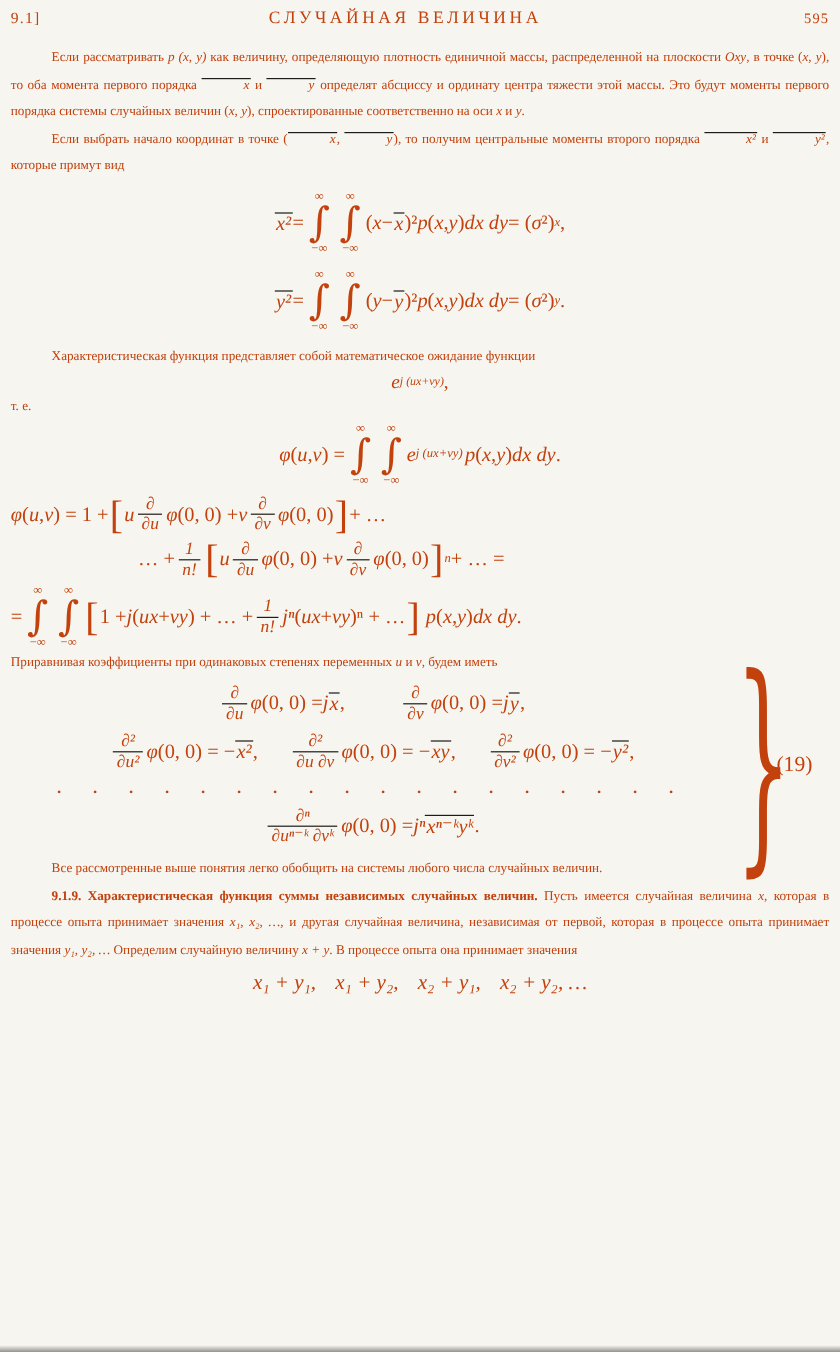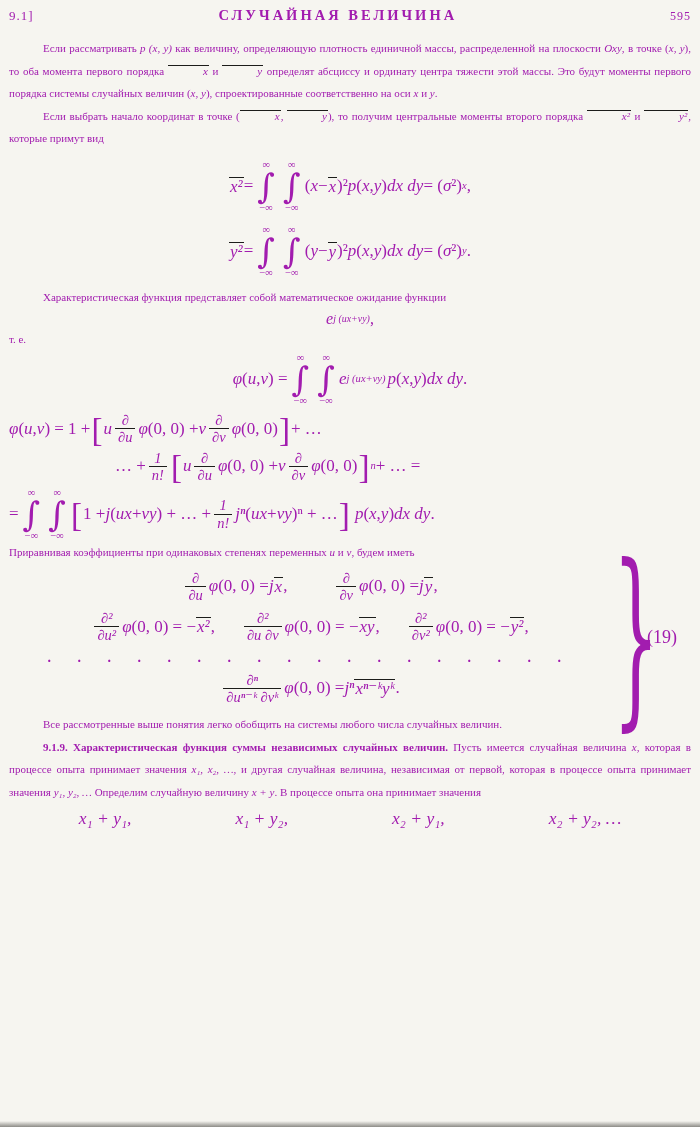--- a/index.html
+++ b/index.html
@@ -1,27 +1,27 @@
 <!DOCTYPE html>
 <html><head>
 <meta charset="utf-8">
 <style>
   html,body{margin:0;padding:0;}
   body{width:700px;height:1127px;overflow:hidden;background:#e9e8e4;}
   .page{
     width:700px;height:1127px;box-sizing:border-box;position:relative;
     background:#f6f5f0;
-    color:#a21caf;
+    color:#c2410c;
     font-family:"Liberation Serif","DejaVu Serif",serif;
     padding:7px 9px 0 9px;
   }
   
   .hdr{display:flex;justify-content:space-between;align-items:baseline;margin-bottom:13px;}
   .hdr-sec{font-size:13px;letter-spacing:1px;}
-  .hdr-title{font-size:14.5px;letter-spacing:3px;font-weight:700;transform:translateX(-14px);}
+  .hdr-title{font-size:14.5px;letter-spacing:3px;font-weight:400;transform:translateX(-14px);}
   .hdr-page{font-size:12px;letter-spacing:1px;}
   
   p.body{font-size:11px;line-height:22.6px;text-align:justify;margin:0;}
   p.indent{text-indent:34px;}
   .it{font-style:italic;}
   .b{font-weight:bold;}
   .ovr{font-style:italic;border-top:1px solid #1c1c1a;display:inline-block;line-height:1.02;padding:0 1px;}
   
   .eq{display:flex;align-items:center;justify-content:center;font-size:17px;white-space:nowrap;}
   .eq .txt{font-style:normal;}
@@ -43,21 +43,21 @@
   .eq.exp{font-size:16px;margin-top:1px;}
   .eq.phidef{margin:2px 0 6px 0;}
   .mt4{margin-top:4px;} .mt6{margin-top:6px;}
   
   .system{position:relative;padding-right:80px;margin:6px 0 8px 0;}
   .sysrows{display:flex;flex-direction:column;gap:7px;}
   .dots{text-align:center;font-weight:bold;font-size:14px;letter-spacing:11.5px;white-space:nowrap;overflow:hidden;line-height:14px;}
   .brace{position:absolute;right:46px;top:0;bottom:0;width:18px;display:flex;align-items:center;justify-content:center;}
   .brace-g{font-size:192px;line-height:0;transform:scale(0.38,1.0);font-weight:200;font-family:"DejaVu Serif",serif;}
   .eqlabel{position:absolute;right:14px;top:50%;transform:translateY(-50%);font-size:18px;}
-  .eq.sums{font-size:17.5px;margin-top:5px;gap:44px;}
+  .eq.sums{font-size:17.5px;margin-top:5px;}
   
   .scan-edge{position:absolute;left:0;right:0;bottom:0;height:6px;background:linear-gradient(#f6f5f0,#8d8c87);}
 </style>
 </head>
 <body>
 
 <div class="page">
 
   <div class="hdr">
     <span class="hdr-sec">9.1]</span>

